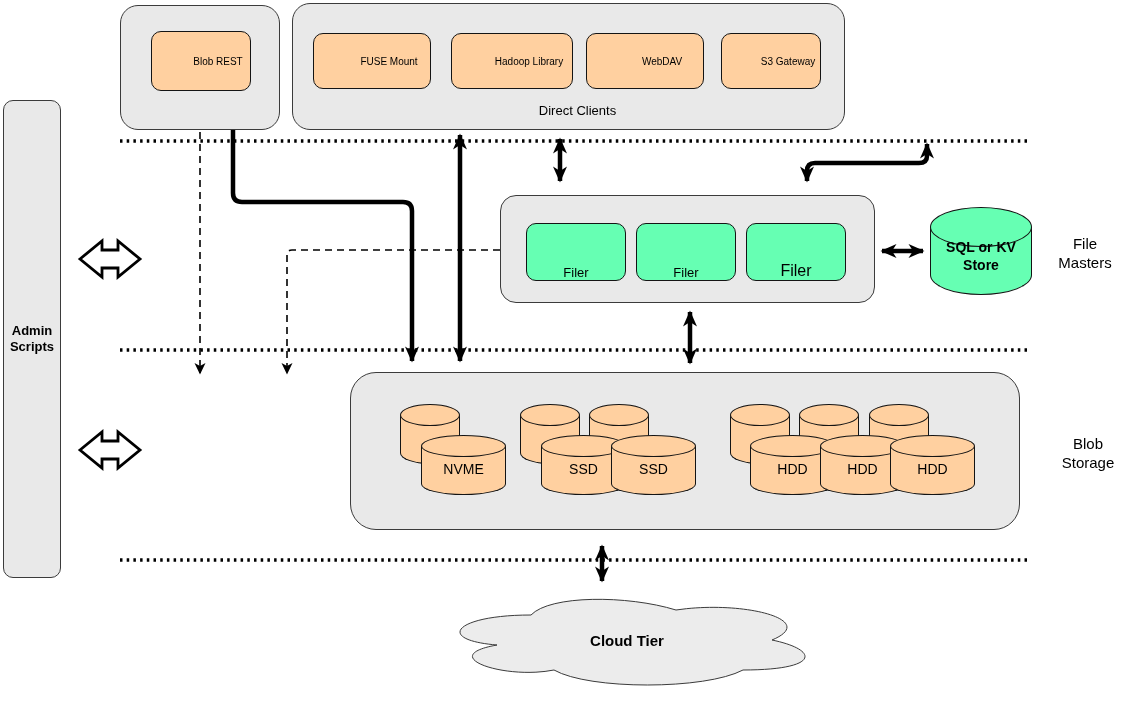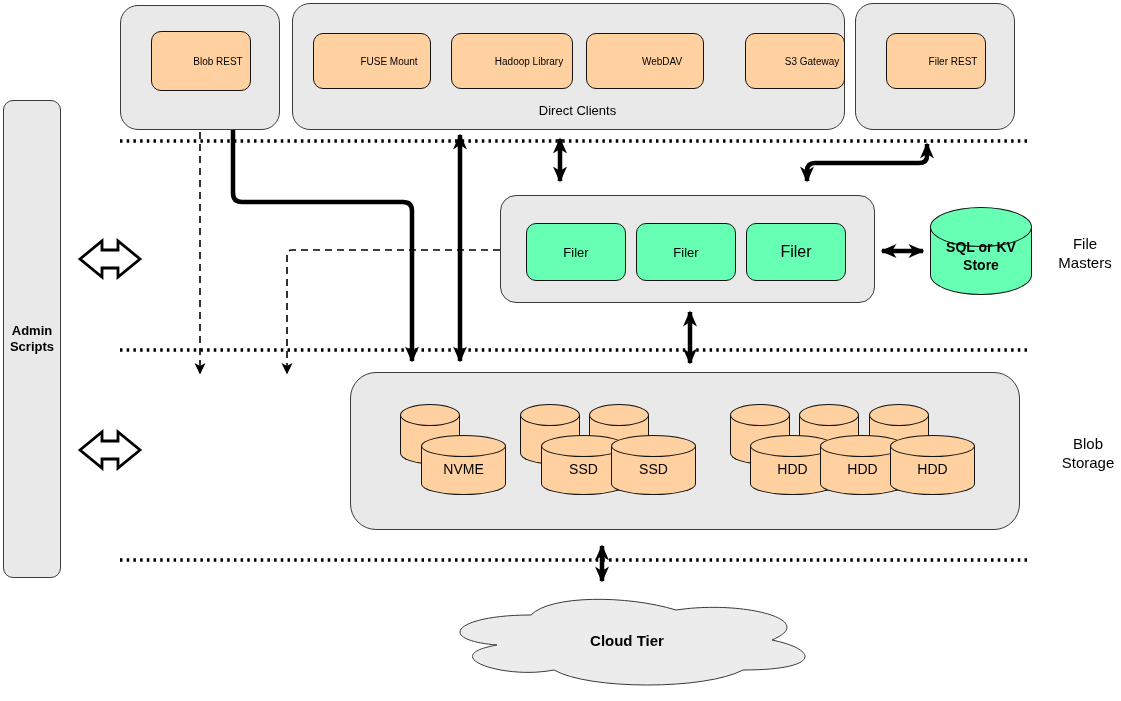--- a/index.html
+++ b/index.html
@@ -4,21 +4,21 @@
 <style>
   html,body{margin:0;padding:0;background:#fff;}
   #canvas{position:relative;width:1121px;height:701px;background:#fff;overflow:hidden;
           font-family:"Liberation Sans",sans-serif;color:#000;
           --gray:#e9e9e9;--orange:#ffd0a0;--green:#66ffb3;--pink:#fbd0d0;--cloud:#ececec;}
   .abs{position:absolute;box-sizing:border-box;}
   .panel{background:var(--gray);border:1px solid #3b3b3b;}
   .obox{background:var(--orange);border:1px solid #141414;border-radius:10px;
         display:flex;align-items:center;justify-content:center;font-size:10px;padding-left:34px;}
   .gbox{background:var(--green);border:1px solid #141414;border-radius:10px;
-        display:flex;align-items:center;justify-content:center;font-size:13px;}
+        display:flex;align-items:flex-end;justify-content:center;font-size:13px;}
   .lbl{display:flex;align-items:center;justify-content:center;text-align:center;line-height:1.25;}
   .bold{font-weight:bold;}
   
   .cyl{position:absolute;}
   .cyl .top{position:absolute;left:0;top:0;width:100%;height:22px;border-radius:50%;
             background:var(--orange);border:1.4px solid #141414;box-sizing:border-box;z-index:2;}
   .cyl .body{position:absolute;left:0;top:11px;right:0;bottom:0;background:var(--orange);
              border:1.4px solid #141414;border-top:none;box-sizing:border-box;
              border-bottom-left-radius:50% 11px;border-bottom-right-radius:50% 11px;z-index:1;}
   .cyl .clab{position:absolute;left:0;right:0;top:26px;text-align:center;font-size:14px;z-index:3;}
@@ -54,31 +54,26 @@
   <div class="abs panel" style="left:292px;top:3px;width:553px;height:127px;border-radius:18px;">
     <div class="abs obox" style="left:20px;top:29px;width:118px;height:56px;">
       <span>FUSE Mount</span>
     </div>
     <div class="abs obox" style="left:158px;top:29px;width:122px;height:56px;">
       <span>Hadoop Library</span>
     </div>
     <div class="abs obox" style="left:293px;top:29px;width:118px;height:56px;">
       <span>WebDAV</span>
     </div>
-    <div class="abs obox" style="left:428px;top:29px;width:100px;height:56px;margin-left:24px;">
+    <div class="abs obox" style="left:428px;top:29px;width:100px;height:56px;">
       <span>S3 Gateway</span>
     </div>
     <div class="abs lbl" style="left:8px;top:99px;width:553px;height:16px;font-size:13px;">Direct Clients</div>
   </div>
 
-  <div class="abs panel" style="left:855px;top:3px;width:160px;height:127px;border-radius:18px;">
-    <div class="abs obox" style="left:30px;top:29px;width:100px;height:56px;">
-      <span>Filer REST</span>
-    </div>
-  </div>
 
   <div class="abs panel" style="left:500px;top:195px;width:375px;height:108px;border-radius:16px;">
     <div class="abs gbox" style="left:25px;top:27px;width:100px;height:58px;">
       <span>Filer</span>
     </div>
     <div class="abs gbox" style="left:135px;top:27px;width:100px;height:58px;">
       <span>Filer</span>
     </div>
     <div class="abs gbox" style="left:245px;top:27px;width:100px;height:58px;font-size:16px;">
       <span>Filer</span>

